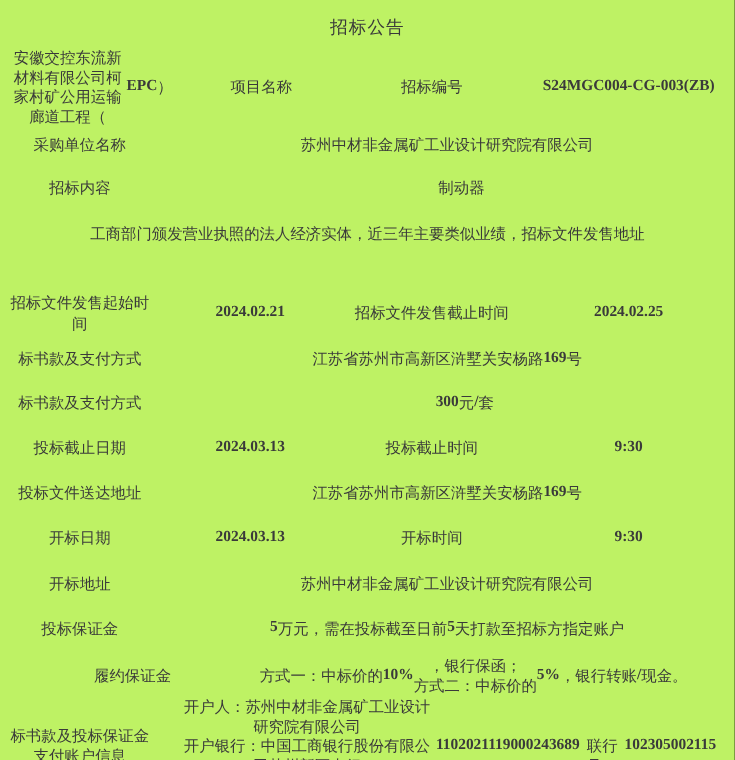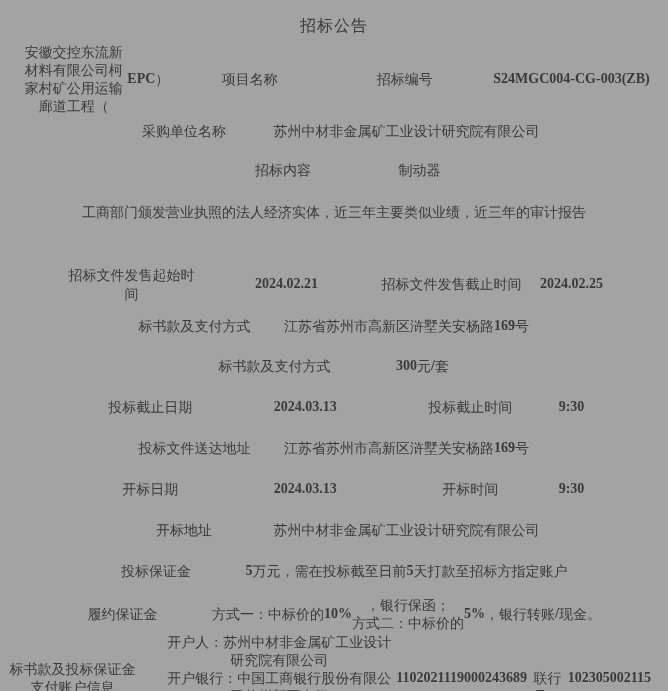--- a/index.html
+++ b/index.html
@@ -1,25 +1,25 @@
 <!DOCTYPE html>
 <html><head>
 <meta charset="utf-8">
 <style>
   html,body{margin:0;padding:0;background:#000;}
   .page{
     position:relative;
     width:668px;height:691px;
-    background:#a3a3a3;
+    background:#bef264;
     color:#3a3a3a;
     font-family:"Liberation Sans",sans-serif;
     font-size:14px;
     line-height:1.3;
     overflow:hidden;
-    display:flex;flex-direction:column;align-items:center;
+    display:flex;flex-direction:column;
   }
   .title-row{
     height:46px;flex:0 0 46px;
     display:flex;align-items:center;justify-content:center;
     padding-top:6px;box-sizing:border-box;
   }
   .title{font-size:16px;letter-spacing:1px;}
   .row{display:flex;flex-direction:row;align-items:stretch;flex:0 0 auto;}
   .cell{
     display:flex;align-items:center;justify-content:center;
@@ -38,21 +38,21 @@
   .h-content{height:40px;gap:26px;}
   .h-qual{height:45px;}
   .h-saletime{height:43px;margin-top:28px;}
   .h-saleaddr{height:40px;}
   .h-fee{height:40px;gap:32px;}
   .h-biddl{height:42px;}
   .h-delivery{height:41px;}
   .h-open{height:41px;}
   .h-openaddr{height:41px;}
   .h-bond{height:40px;}
-  .h-perf{height:46px;}
+  .h-perf{height:46px;margin-left:48px;}
   .h-account{height:82px;}
 </style>
 </head>
 <body>
 
 <div class="page">
 
   <div class="title-row">
     <div class="title">招标公告</div>
   </div>
@@ -68,21 +68,21 @@
     <div class="cell c-label">采购单位名称</div>
     <div class="cell c-wide">苏州中材非金属矿工业设计研究院有限公司</div>
   </div>
 
   <div class="row h-content">
     <div class="cell c-label">招标内容</div>
     <div class="cell c-wide">制动器</div>
   </div>
 
   <div class="row h-qual">
-    <div class="cell c-wide">工商部门颁发营业执照的法人经济实体，近三年主要类似业绩，近三年的审计报告</div>
+    <div class="cell c-wide">工商部门颁发营业执照的法人经济实体，近三年主要类似业绩，招标文件发售地址</div>
   </div>
 
   <div class="row h-saletime">
     <div class="cell c-label">招标文件发售起始时间</div>
     <div class="cell c2"><span class="lat">2024.02.21</span></div>
     <div class="cell c3">招标文件发售截止时间</div>
     <div class="cell c4"><span class="lat">2024.02.25</span></div>
   </div>
 
   <div class="row h-saleaddr">

